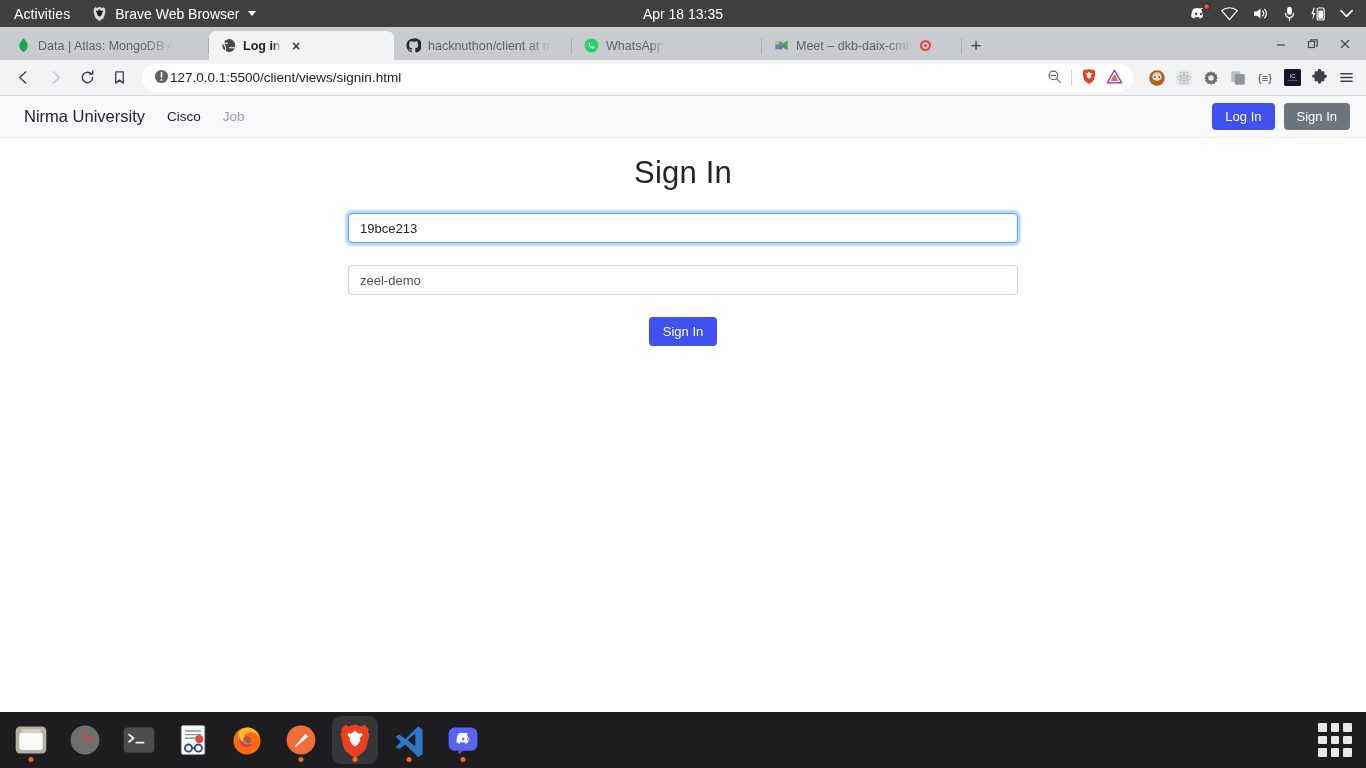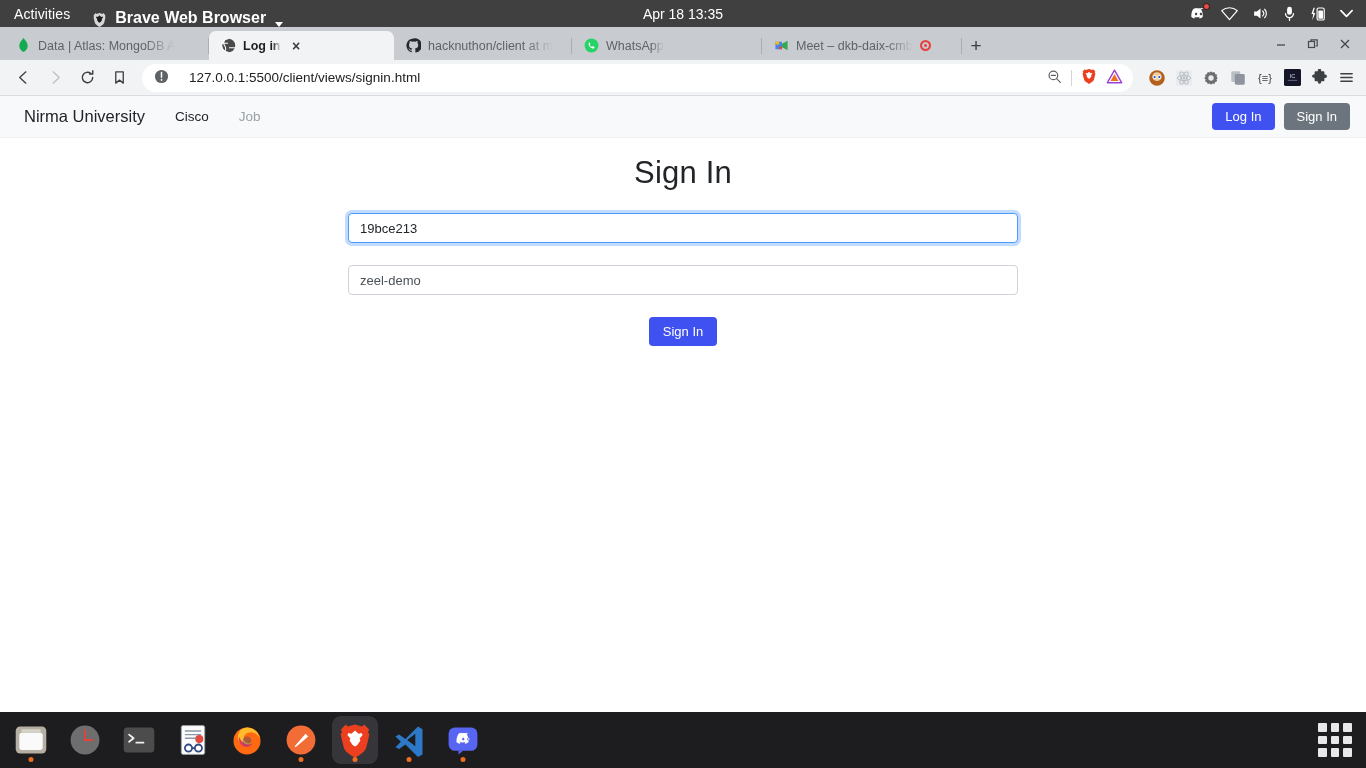--- a/index.html
+++ b/index.html
@@ -19,23 +19,23 @@
     position: relative;
     color: #ffffff;
     font-size: 13.5px;
   }
   .gnome-activities {
     padding: 0 12px 0 14px; height: 100%;
     display: flex; align-items: center;
     font-size: 14px; letter-spacing: .1px;
   }
   .gnome-appmenu {
-    display: flex; align-items: flex-end; gap: 8px;
+    display: flex; align-items: center; gap: 8px;
     padding: 0 10px; height: 100%;
-    font-size: 16px; font-weight: bold;
+    font-size: 14px; font-weight: normal;
   }
   .brave-lion-sm { width: 15px; height: 15px; display: block; }
   .caret-down {
     width: 0; height: 0;
     border-left: 4.5px solid transparent;
     border-right: 4.5px solid transparent;
     border-top: 5px solid #ffffff;
     margin-left: 1px;
   }
   .gnome-clock {
@@ -124,38 +124,38 @@
   .tb-btn {
     width: 30px; height: 30px; border-radius: 50%;
     display: flex; align-items: center; justify-content: center;
     color: #3c4043;
   }
   .tb-btn.disabled { color: #bdc1c6; }
   .omnibox {
     flex: 1; height: 28px; margin: 0 6px;
     background: #ffffff; border-radius: 15px;
     display: flex; align-items: center;
-    padding: 0 10px 0 12px; gap: 20px;
+    padding: 0 10px 0 12px; gap: 1px;
     font-size: 13.5px; color: #202124;
   }
   .omnibox .url { flex: 1; white-space: nowrap; overflow: hidden; }
   .omni-right { display: flex; align-items: center; gap: 9px; }
   .omni-sep { width: 1px; height: 16px; background: #d2d5d9; }
   .ext-row { display: flex; align-items: center; gap: 3px; padding-left: 4px; }
   .ext-ico {
     width: 24px; height: 24px;
     display: flex; align-items: center; justify-content: center;
   }
 
   
   .page { flex: 1; background: #ffffff; overflow: hidden; }
   .navbar {
     height: 42px; background: #f8f9fa;
     display: flex; align-items: center;
-    padding: 0 16px; gap: 8px;
+    padding: 0 16px; gap: 0;
     border-bottom: 1px solid #f0f0f0;
   }
   .nav-brand {
     font-size: 16.5px; color: #212529;
     padding: 0 8px 0 8px;
   }
   .nav-link {
     font-size: 13.5px; color: #212529;
     padding: 0 8px; margin-left: 6px;
   }

